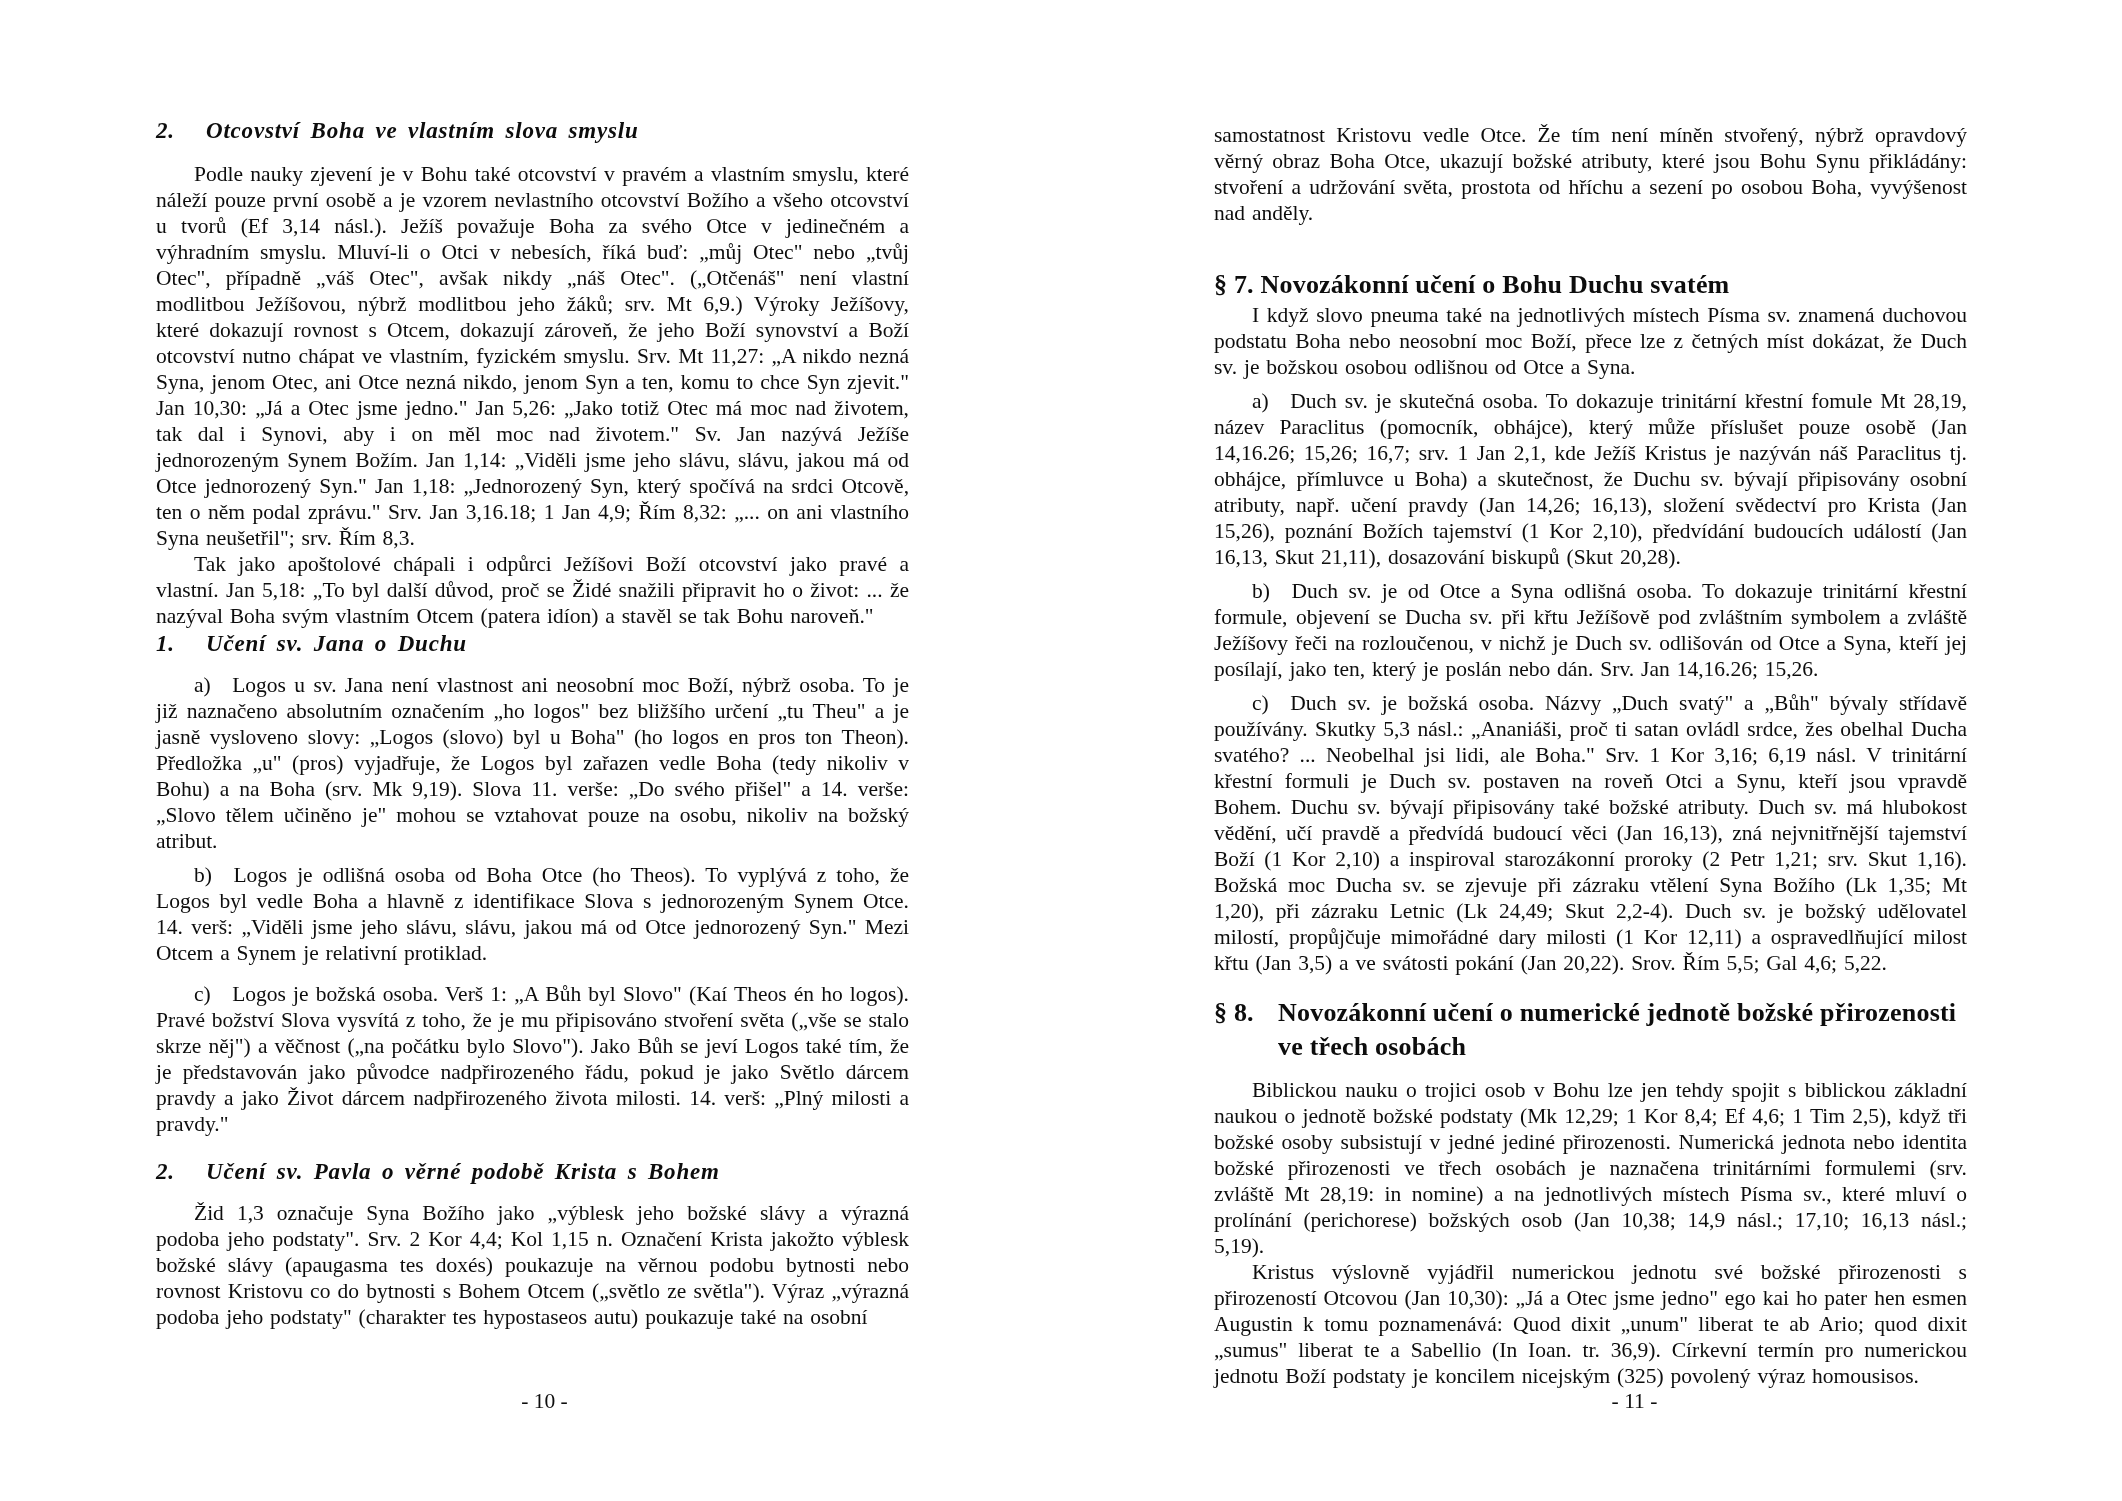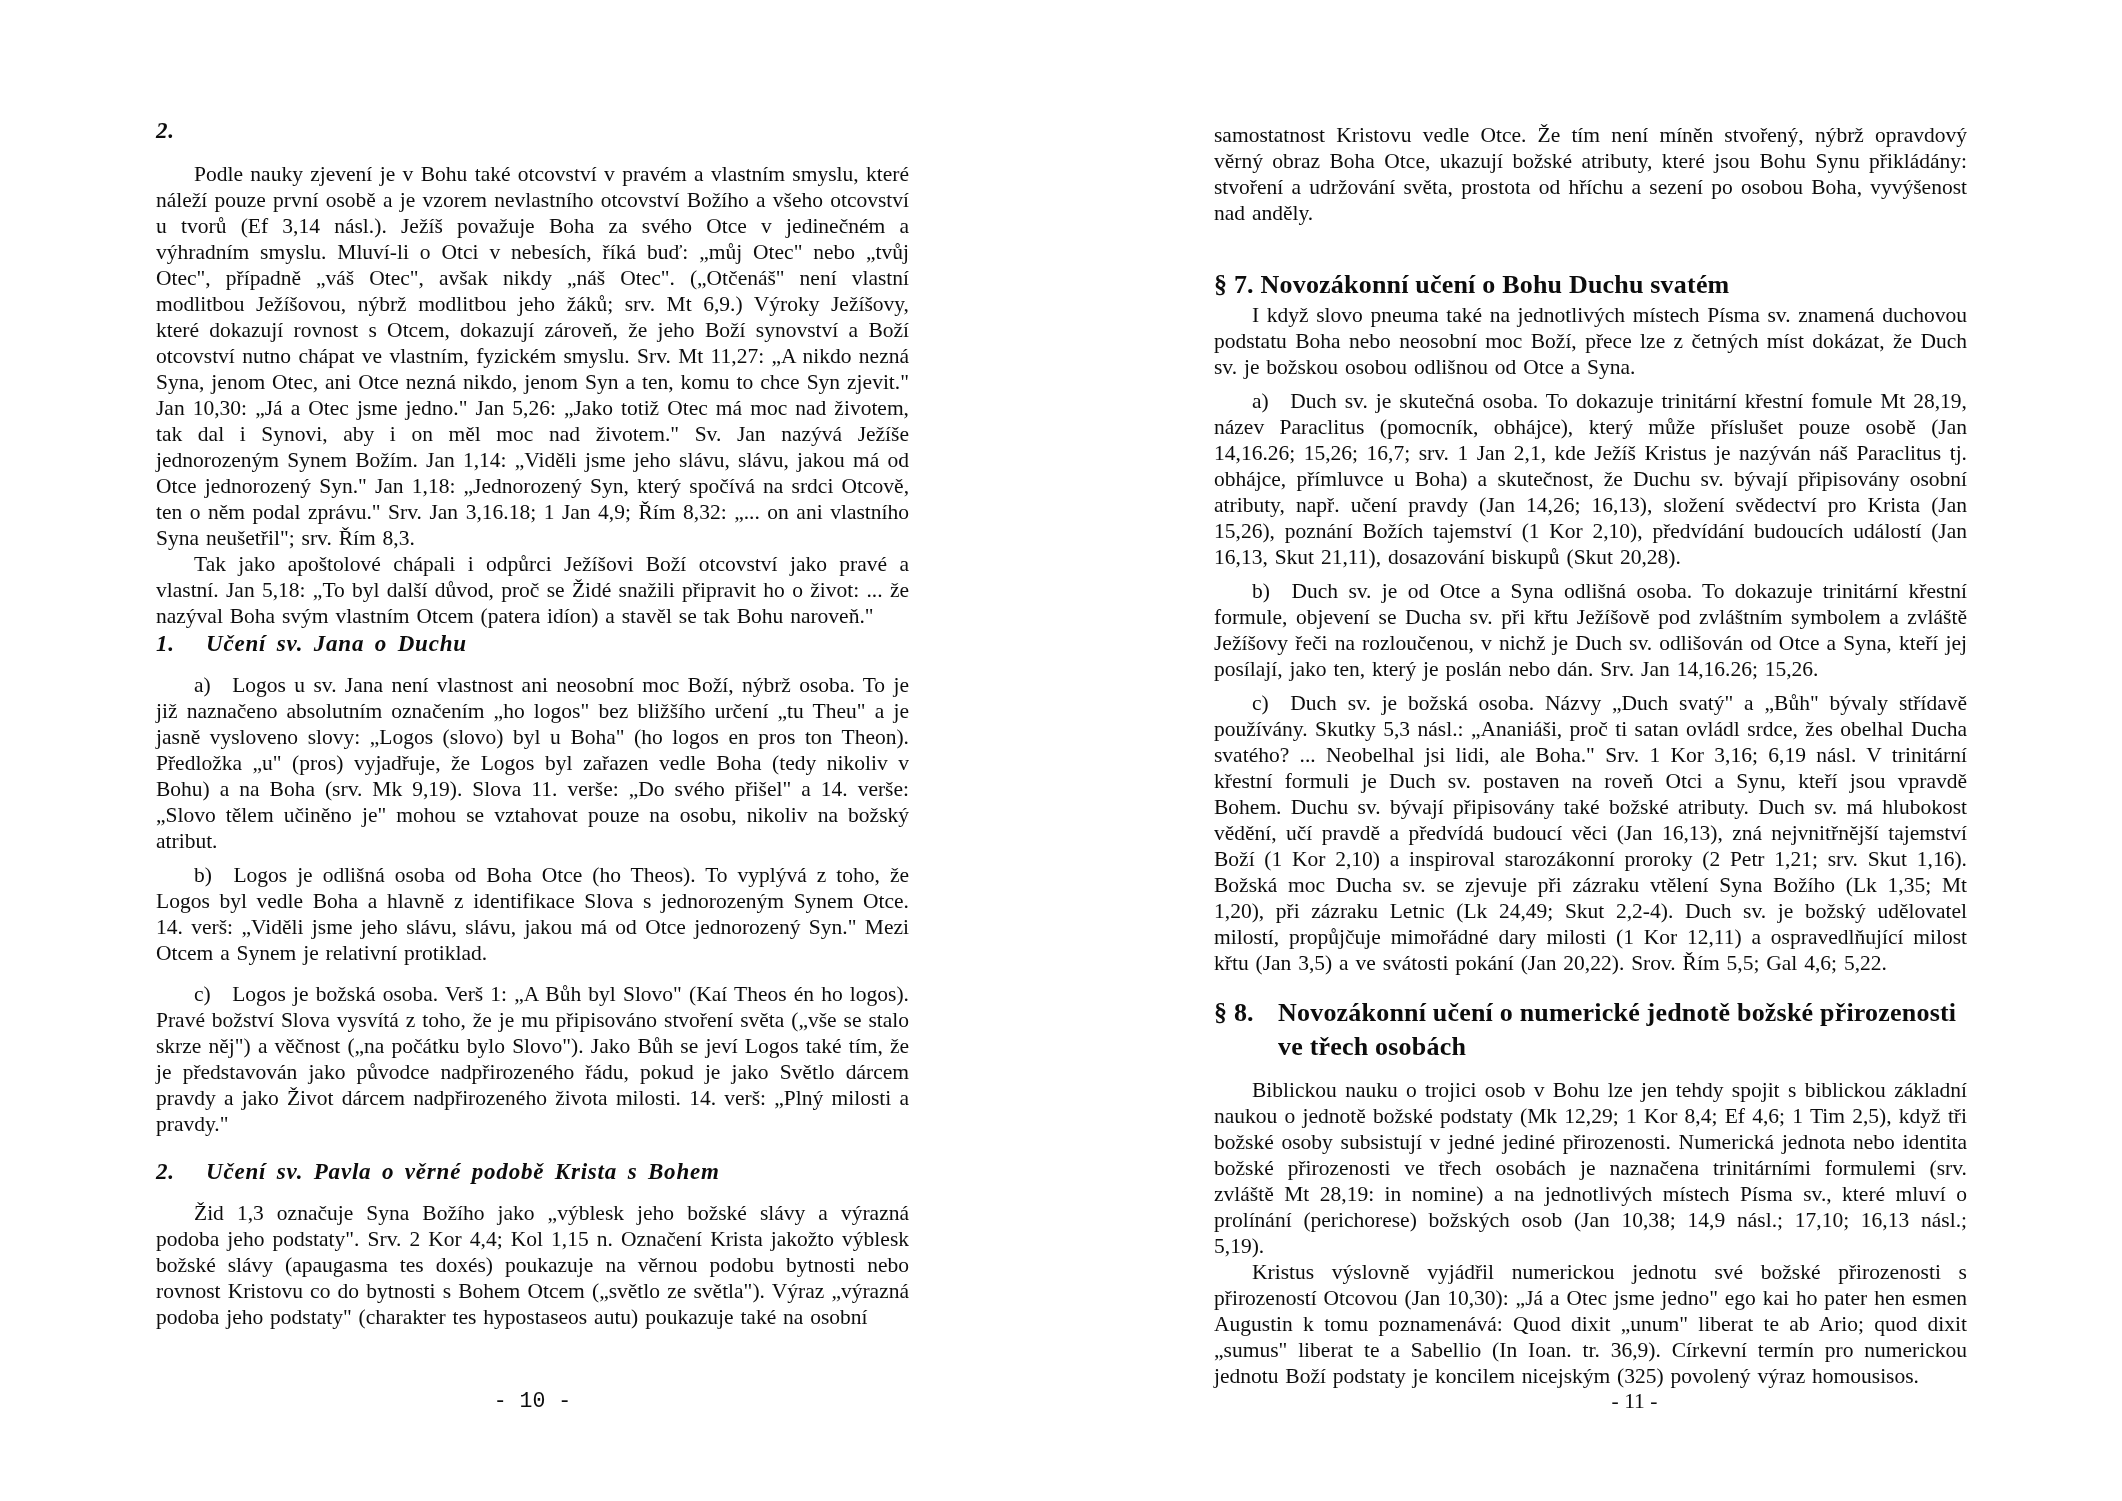--- a/index.html
+++ b/index.html
@@ -60,30 +60,31 @@
   .mt-h8        { margin-top: 20px; }
 
   .pagenum {
     position: absolute;
     top: 1388px;
     width: 753px;
     text-align: center;
     font-size: 21.5px;
     line-height: 26px;
   }
-  .pagenum-left  { left: 156px; font-family: Liberation Mono, monospace; }
+  .pagenum-left  { left: 168px; }
   .pagenum-right { left: 1258px; }
 </style>
 </head>
 <body>
 
 <section class="page page-left">
 
   <h3 class="h-italic">
     <span class="h-num">2.</span>
+    <span class="h-txt">Otcovství Boha ve vlastním slova smyslu</span>
   </h3>
 
   <p class="body-par indent mt-par-md">Podle nauky zjevení je v Bohu také otcovství v pravém a vlastním smyslu, které náleží pouze první osobě a je vzorem nevlastního otcovství Božího a všeho otcovství u tvorů (Ef 3,14 násl.). Ježíš považuje Boha za svého Otce v jedinečném a výhradním smyslu. Mluví-li o Otci v nebesích, říká buď: „můj Otec" nebo „tvůj Otec", případně „váš Otec", avšak nikdy „náš Otec". („Otčenáš" není vlastní modlitbou Ježíšovou, nýbrž modlitbou jeho žáků; srv. Mt 6,9.) Výroky Ježíšovy, které dokazují rovnost s Otcem, dokazují zároveň, že jeho Boží synovství a Boží otcovství nutno chápat ve vlastním, fyzickém smyslu. Srv. Mt 11,27: „A nikdo nezná Syna, jenom Otec, ani Otce nezná nikdo, jenom Syn a ten, komu to chce Syn zjevit." Jan 10,30: „Já a Otec jsme jedno." Jan 5,26: „Jako totiž Otec má moc nad životem, tak dal i Synovi, aby i on měl moc nad životem." Sv. Jan nazývá Ježíše jednorozeným Synem Božím. Jan 1,14: „Viděli jsme jeho slávu, slávu, jakou má od Otce jednorozený Syn." Jan 1,18: „Jednorozený Syn, který spočívá na srdci Otcově, ten o něm podal zprávu." Srv. Jan 3,16.18; 1 Jan 4,9; Řím 8,32: „... on ani vlastního Syna neušetřil"; srv. Řím 8,3.</p>
 
   <p class="body-par indent">Tak jako apoštolové chápali i odpůrci Ježíšovi Boží otcovství jako pravé a vlastní. Jan 5,18: „To byl další důvod, proč se Židé snažili připravit ho o život: ... že nazýval Boha svým vlastním Otcem (patera idíon) a stavěl se tak Bohu naroveň."</p>
 
 
   <h3 class="h-italic mt-sub">
     <span class="h-num">1.</span>
     <span class="h-txt">Učení sv. Jana o Duchu</span>

